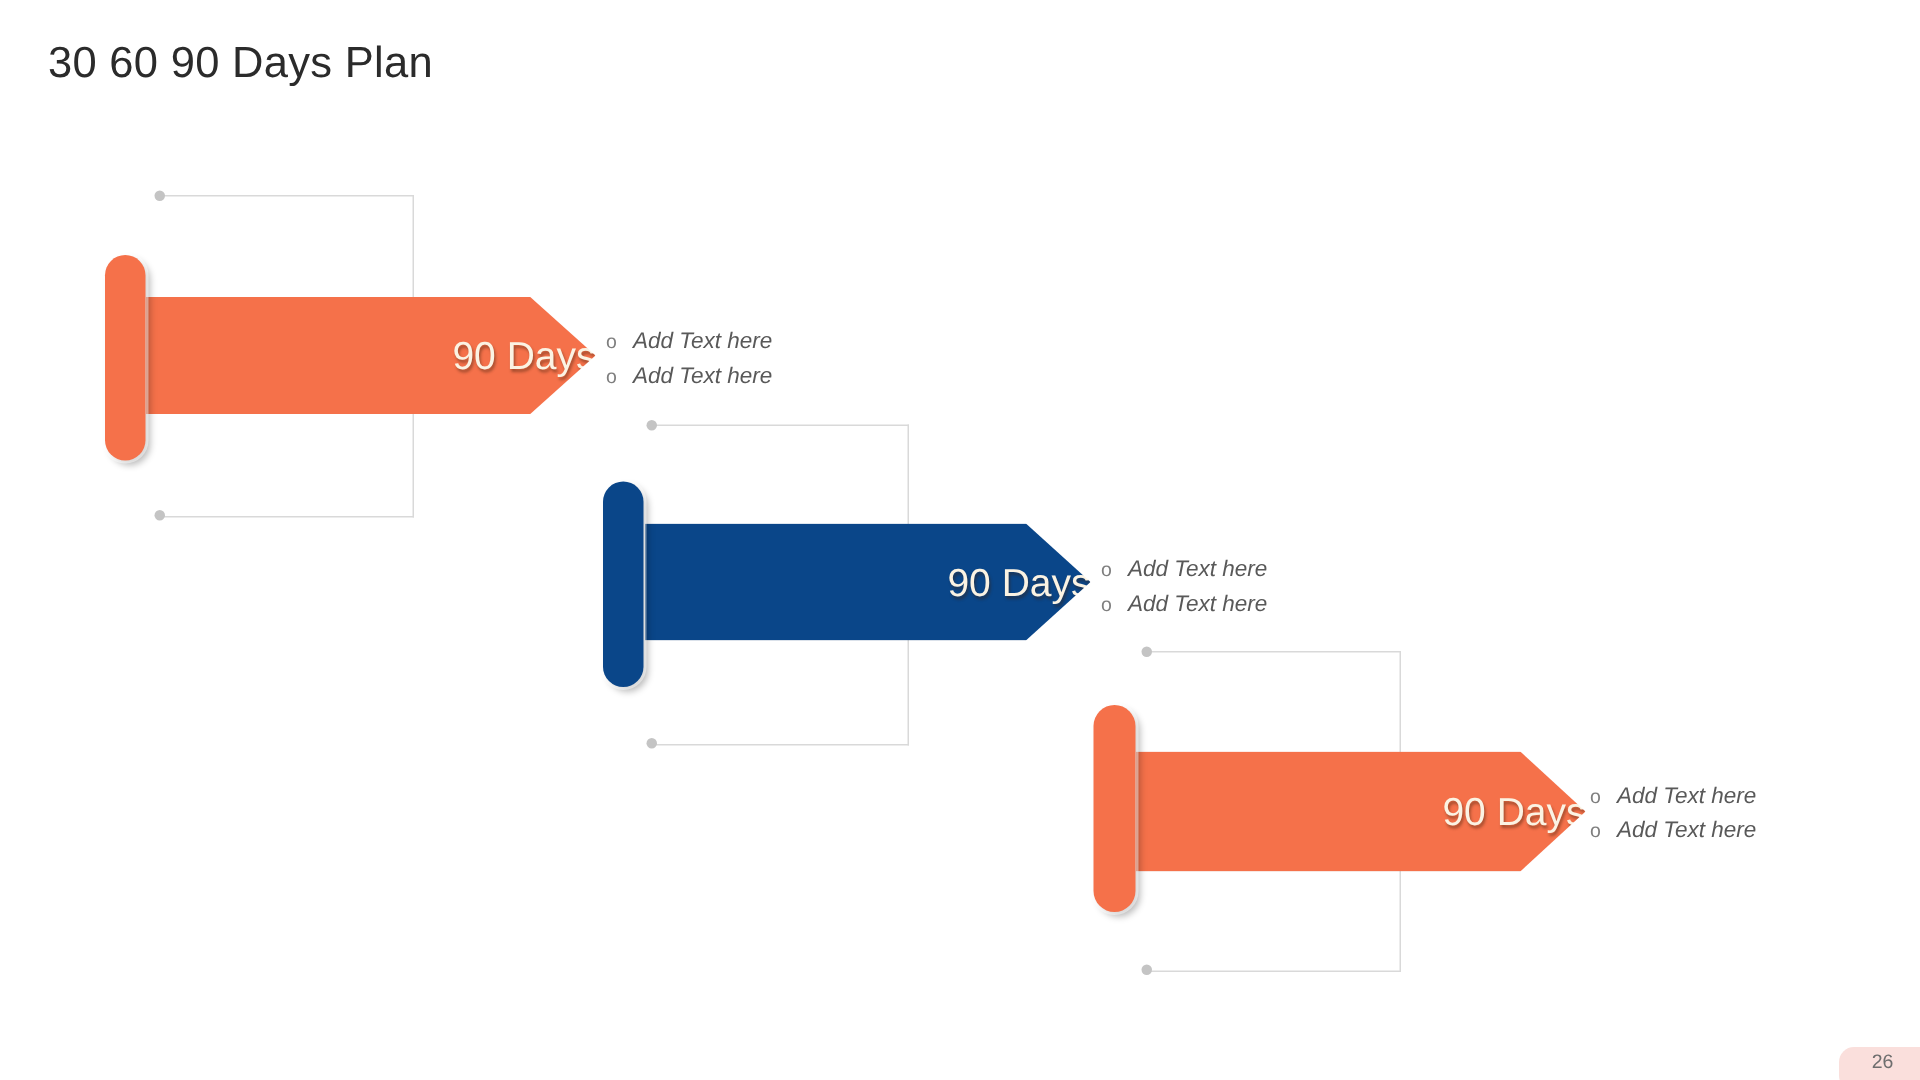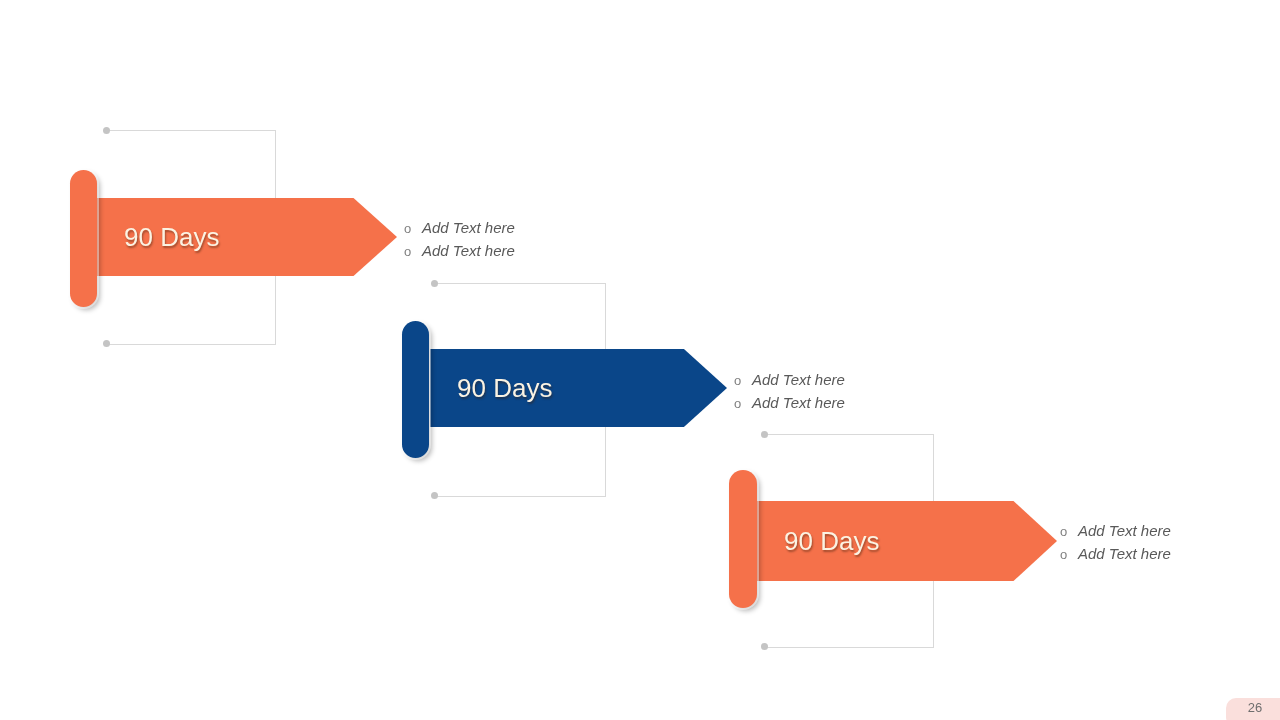--- a/index.html
+++ b/index.html
@@ -26,20 +26,21 @@
     position:absolute;z-index:3;border-radius:14px;
     box-shadow:0 0 0 2px rgba(255,255,255,.45), 3px 3px 5px rgba(0,0,0,.28);
   }
   .pill.orange{background:var(--orange);}
   .pill.blue{background:var(--blue);}
   
   .arrow{
     position:absolute;z-index:2;display:flex;align-items:center;
     clip-path:polygon(0 0, 85.5% 0, 100% 50%, 85.5% 100%, 0 100%);
     filter:drop-shadow(2px 3px 3px rgba(100,100,100,.35));
+    justify-content:flex-end;
   }
   .arrow.orange{background:var(--orange);}
   .arrow.blue{background:var(--blue);}
   .arrow-label{
     padding-left:27px;font-size:26px;color:var(--label-text);
     text-shadow:1px 2px 2px rgba(60,30,10,.45);white-space:nowrap;
   }
   
   .bullets{position:absolute;z-index:4;}
   .bullet-row{display:flex;align-items:baseline;height:23px;}
@@ -74,20 +75,21 @@
     padding:0 8px 0 12px;border-radius:10px 0 0 10px;
     background:var(--badge-bg);color:var(--badge-text);
     font-size:13px;line-height:19px;text-align:center;
   }
 </style>
 </head>
 <body>
 
 <div class="slide">
 
+  <div class="slide-title">30 60 90 Days Plan</div>
 
   <div class="group g1">
     <div class="bracket"></div>
     <div class="dot top"></div>
     <div class="dot bottom"></div>
     <div class="pill orange"></div>
     <div class="arrow orange">
       <span class="arrow-label">90 Days</span>
     </div>
     <div class="bullets">

